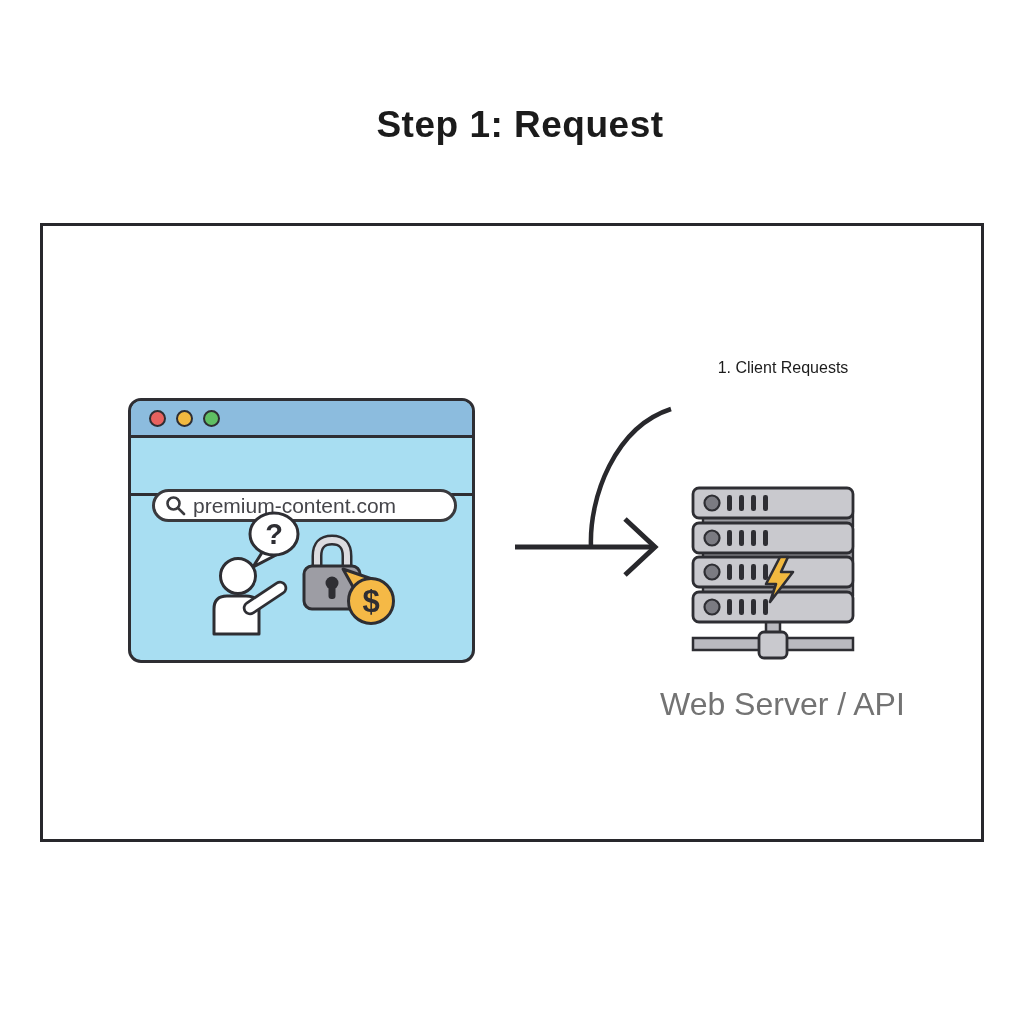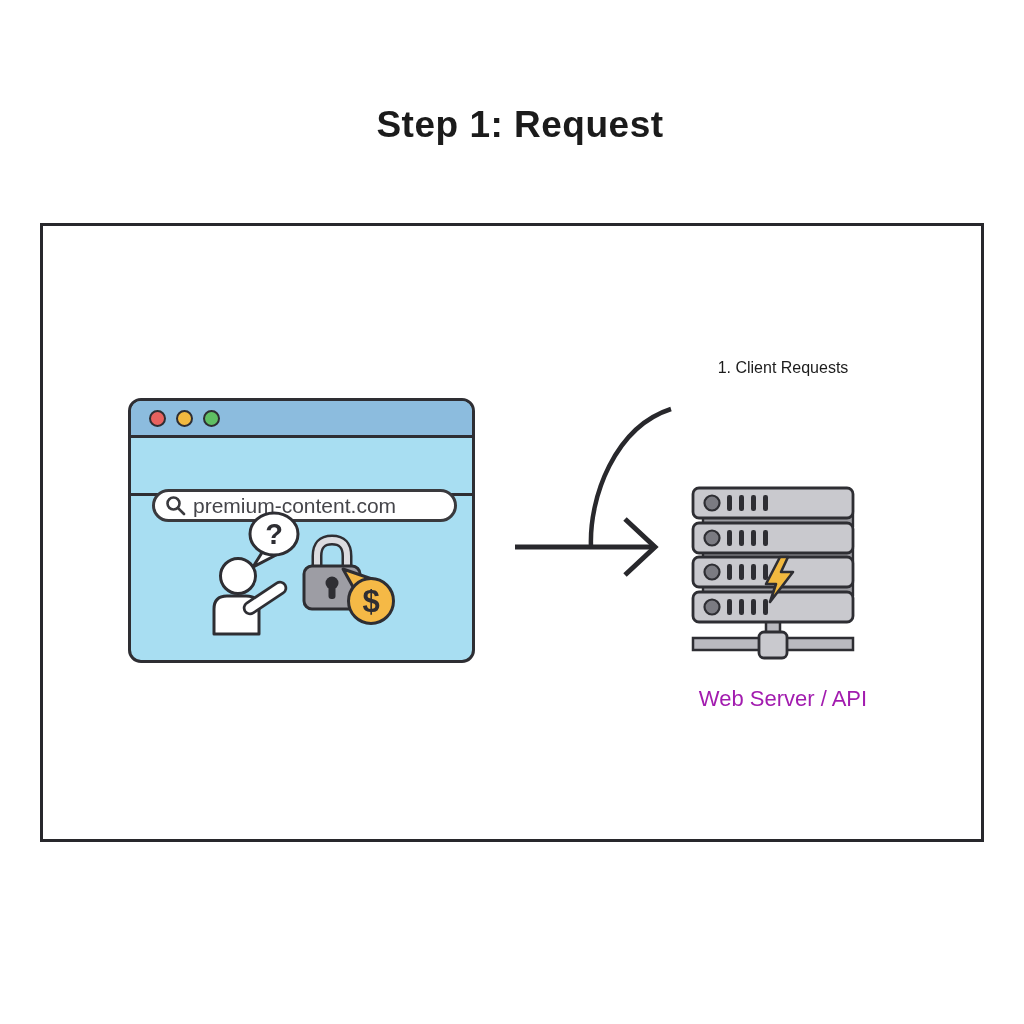--- a/index.html
+++ b/index.html
@@ -29,22 +29,22 @@
   .searchbox .url{font-size:21px;color:#45454a;white-space:nowrap;}
   .browserbody{position:relative;height:170px;}
   .browserbody svg{display:block;}
 
   
   .flow-arrow{position:absolute;left:460px;top:175px;width:182px;height:192px;}
 
   
   .flowlabel{position:absolute;left:615px;top:125px;width:250px;text-align:center;
              font-size:16px;line-height:33px;color:#1c1c1c;}
-  .serverlabel{position:absolute;left:617px;top:460px;width:246px;text-align:center;
-               font-size:22px;color:#a21caf;}
+  .serverlabel{position:absolute;left:617px;top:460px;width:246px;text-align:left;
+               font-size:32px;color:#737373;}
 
   
   .server-svg{position:absolute;left:640px;top:255px;width:190px;height:190px;}
 
   .scene-text{font-family:"Liberation Sans", sans-serif;font-weight:bold;fill:#2e2e33;}
 </style>
 </head>
 <body>
 
 <div class="canvas">

